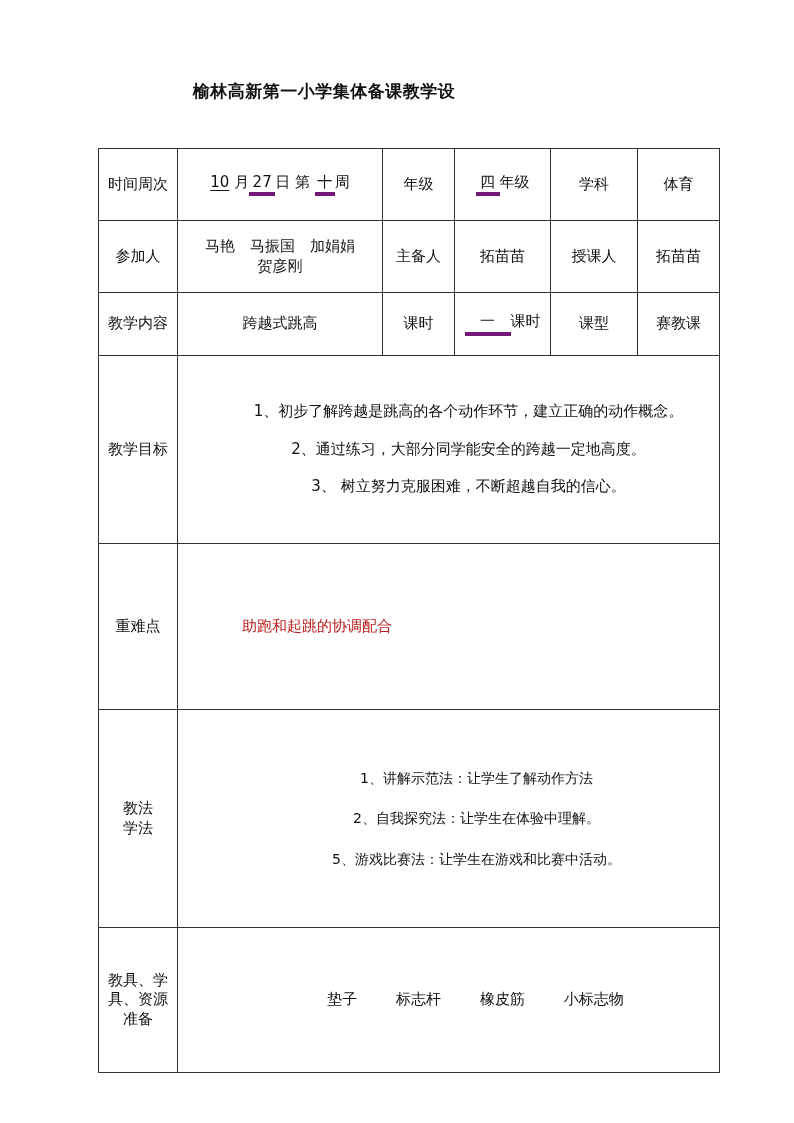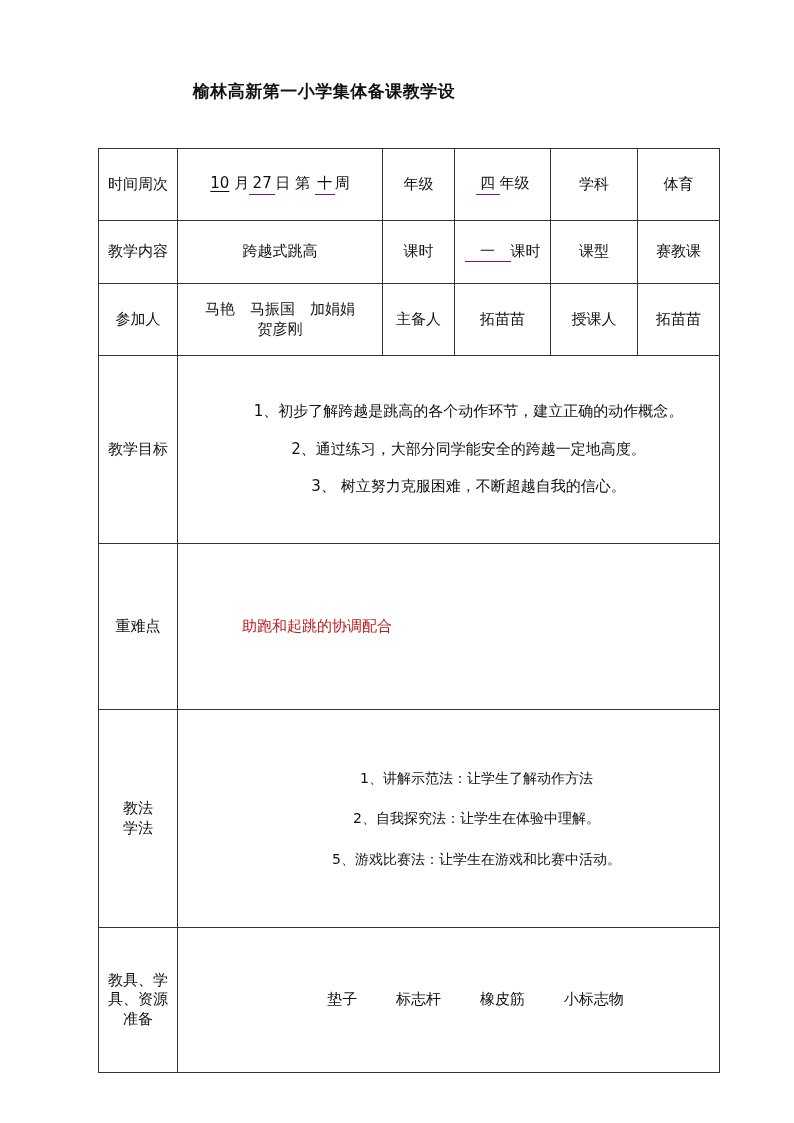--- a/index.html
+++ b/index.html
@@ -5,21 +5,21 @@
   html, body { margin: 0; padding: 0; background: #ffffff; }
   body { width: 794px; height: 1123px; position: relative; overflow: hidden;
          font-family: "DejaVu Sans", "Liberation Sans", sans-serif; color: #111; }
   .title { position: absolute; top: 80px; left: 0; width: 648px; text-align: center;
            font-size: 17px; font-weight: bold; letter-spacing: 0.5px; }
   table.plan { position: absolute; left: 98px; top: 148px; width: 621px;
                border-collapse: collapse; table-layout: fixed; }
   table.plan td { border: 1.5px solid #333; text-align: center; vertical-align: middle;
                   font-size: 15px; padding: 0; line-height: 1.3; }
   .u { text-decoration: underline; text-underline-offset: 3px; }
-  .blank { display: inline-block; border-bottom: 1px solid #701a75; text-align: center; }
+  .blank { display: inline-block; border-bottom: 4px solid #701a75; text-align: center; }
   .list { text-align: left; }
   .list p { margin: 0; }
   .goals { padding-left: 40px !important; }
   .goals p { margin: 0 0 18px 0; font-size: 15px; }
   .goals p:last-child { margin-bottom: 0; }
   .methods { padding-left: 56px !important; }
   .methods p { margin: 0 0 22px 0; font-size: 14px; text-align: center; }
   .methods p:last-child { margin-bottom: 0; }
   .red { color: #b91c1c; }
   .keypoint { text-align: left !important; padding-left: 64px !important; }
@@ -51,41 +51,41 @@
       <span class="blank" style="width:20px">十</span><span>周</span>
     </td>
     <td>年级</td>
     <td>
       <span class="blank" style="width:24px">四</span><span>年级</span>
     </td>
     <td>学科</td>
     <td>体育</td>
   </tr>
 
-  <tr style="height:63px">
-    <td>教学内容</td>
-    <td>跨越式跳高</td>
-    <td>课时</td>
-    <td>
-      <span class="blank" style="width:46px">一</span><span>课时</span>
-    </td>
-    <td>课型</td>
-    <td>赛教课</td>
-  </tr>
-
   <tr style="height:72px">
     <td>参加人</td>
     <td>
       <div>马艳　马振国　加娟娟</div>
       <div>贺彦刚</div>
     </td>
     <td>主备人</td>
     <td>拓苗苗</td>
     <td>授课人</td>
     <td>拓苗苗</td>
+  </tr>
+
+  <tr style="height:63px">
+    <td>教学内容</td>
+    <td>跨越式跳高</td>
+    <td>课时</td>
+    <td>
+      <span class="blank" style="width:46px">一</span><span>课时</span>
+    </td>
+    <td>课型</td>
+    <td>赛教课</td>
   </tr>
 
   <tr style="height:188px">
     <td>教学目标</td>
     <td colspan="5" class="list goals">
       <p>1、初步了解跨越是跳高的各个动作环节，建立正确的动作概念。</p>
       <p>2、通过练习，大部分同学能安全的跨越一定地高度。</p>
       <p>3、 树立努力克服困难，不断超越自我的信心。</p>
     </td>
   </tr>

